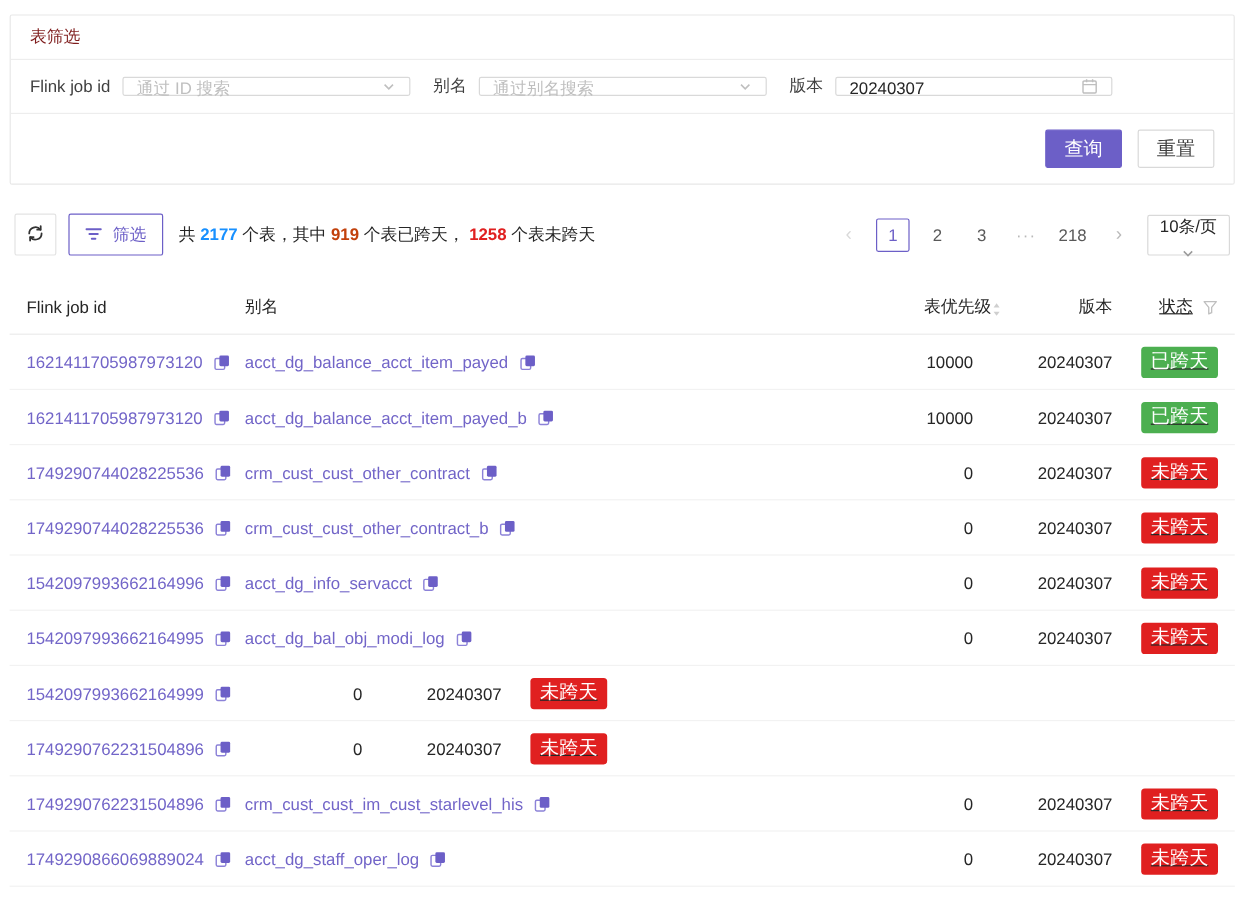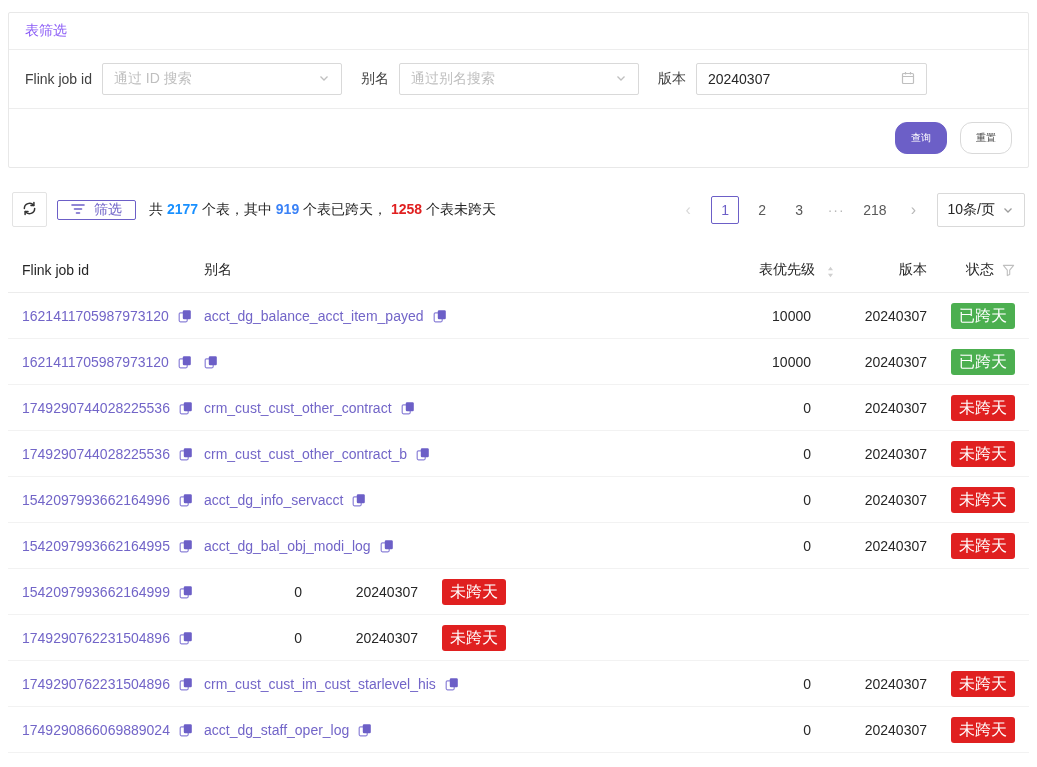--- a/index.html
+++ b/index.html
@@ -6,73 +6,73 @@
   body{
     width:1037px;height:767px;overflow:hidden;
     font-family:"Liberation Sans","DejaVu Sans",sans-serif;
     font-size:14px;color:#262626;
     -webkit-font-smoothing:antialiased;
   }
   .page{padding:12px 8px 0;}
 
   
   .filter-card{border:1px solid #e8e8e8;border-radius:2px;background:#fff;}
-  .fc-header{padding:9px 16px;border-bottom:1px solid #ededed;color:#8b5cf6;font-family:Liberation Serif, serif;}
+  .fc-header{padding:9px 16px;border-bottom:1px solid #ededed;color:#7f1d1d;font-family:Liberation Serif, serif;}
   .fc-body{display:flex;align-items:center;padding:13px 16px;}
   .field{display:flex;align-items:center;margin-right:19px;}
   .field:last-child{margin-right:0;}
   .field-label{margin-right:10px;color:#404040;white-space:nowrap;}
   .select,.date-input{
-    height:32px;border:1px solid #d9d9d9;border-radius:2px;background:#fff;
-    display:flex;align-items:center;justify-content:space-between;
+    height:16px;border:1px solid #d9d9d9;border-radius:2px;background:#fff;
+    display:flex;justify-content:space-between;
     padding:0 11px;box-sizing:border-box;cursor:pointer;
   }
   .select{width:240px;}
   .date-input{width:231px;}
   .placeholder{color:#bfbfbf;}
   .input-value{color:#262626;}
   .fc-footer{border-top:1px solid #ededed;padding:13px 16px;display:flex;justify-content:flex-end;gap:13px;}
-  .btn{height:32px;padding:0 15px;border-radius:12px;font-size:10px;cursor:pointer;
+  .btn{height:32px;padding:0 15px;border-radius:2px;font-size:16px;cursor:pointer;
        font-family:inherit;display:inline-flex;align-items:center;}
   .btn-primary{background:#6c5fc7;border:1px solid #6c5fc7;color:#fff;}
   .btn-default{background:#fff;border:1px solid #d9d9d9;color:#404040;}
 
   
   .toolbar{margin:24px 4px 0;display:flex;align-items:center;}
   .icon-btn{width:35px;height:35px;border:1px solid #e3e3e3;border-radius:2px;background:#fff;
             display:flex;align-items:center;justify-content:center;cursor:pointer;}
-  .filter-btn{margin-left:10px;height:20px;padding:0 13px;border:1px solid #6c5fc7;border-radius:2px;
+  .filter-btn{margin-left:10px;height:35px;padding:0 13px;border:1px solid #6c5fc7;border-radius:2px;
               background:#fff;color:#6c5fc7;display:flex;align-items:center;gap:9px;cursor:pointer;font-size:14px;}
   .stats{margin-left:13px;color:#262626;white-space:nowrap;}
   .num{font-weight:bold;}
   .num-blue{color:#1890ff;margin-top:23px;}
-  .num-green{color:#3b82f6;}
+  .num-green{color:#c2410c;}
   .num-red{color:#e02020;}
 
   
   .pagination{margin-left:auto;display:flex;align-items:center;gap:9px;}
   .pg-item{min-width:28px;height:28px;line-height:26px;text-align:center;color:#595959;
            border:1px solid transparent;border-radius:2px;cursor:pointer;box-sizing:border-box;padding:0 3px;}
   .pg-item.active{border-color:#6c5fc7;color:#6c5fc7;}
   .pg-arrow{color:#b9b9b9;font-size:16px;}
   .pg-arrow.disabled{color:#d9d9d9;cursor:default;}
   .pg-ellipsis{color:#b9b9b9;letter-spacing:1px;}
   .page-size{height:32px;border:1px solid #d9d9d9;border-radius:2px;background:#fff;
-             display:flex;align-items:center;gap:7px;padding:0 10px;cursor:pointer;color:#262626;}
+             display:flex;align-items:center;gap:7px;padding:0 10px;cursor:pointer;color:#262626;flex-direction:column;}
 
   
   .table{margin-top:21px;}
   .thead,.tr{display:flex;align-items:center;padding:0 14px;}
   .thead{height:44px;border-bottom:1px solid #ececec;color:#262626;}
   .tr{height:45px;border-bottom:1px solid #f2f2f2;}
   .c-job{width:182px;flex:0 0 182px;}
   .c-alias{flex:1;min-width:0;}
-  .c-priority{width:122px;flex:0 0 122px;display:flex;justify-content:flex-end;align-items:flex-end;gap:11px;}
+  .c-priority{width:122px;flex:0 0 122px;display:flex;justify-content:flex-end;align-items:flex-end;gap:0;}
   .c-version{width:92px;flex:0 0 92px;text-align:right;}
-  .c-status{width:88px;flex:0 0 88px;display:flex;justify-content:flex-end;align-items:center;gap:8px;}
+  .c-status{width:88px;flex:0 0 88px;display:flex;justify-content:flex-end;align-items:center;gap:8px;text-decoration:underline;}
   .td-priority{padding-right:24px;color:#262626;box-sizing:border-box;}
   .cell{display:flex;align-items:center;gap:9px;text-align:center;}
   .link{color:#7265c8;text-decoration:none;cursor:pointer;white-space:nowrap;}
   .copy{display:inline-flex;cursor:pointer;line-height:0;}
   .badge{color:#fff;font-size:16px;line-height:1;padding:5px 8px;border-radius:3px;white-space:nowrap;}
   .sorter,.funnel{display:inline-flex;line-height:0;cursor:pointer;}
 </style>
 </head>
 <body>
 
@@ -215,20 +215,21 @@
     <div class="c-job cell">
       <a class="link cell-text">1621411705987973120</a>
       <span class="copy">
         <svg width="14" height="14" viewBox="0 0 14 14">
                 <rect x="1.2" y="3.8" width="8" height="9" rx="1.2" fill="none" stroke="#8c82d8" stroke-width="1.2"></rect>
                 <rect x="4.8" y="1.2" width="8" height="9" rx="1.2" fill="#6c5fc7"></rect>
               </svg>
       </span>
     </div>
     <div class="c-alias cell">
+      <a class="link cell-text">acct_dg_balance_acct_item_payed_b</a>
       <span class="copy">
         <svg width="14" height="14" viewBox="0 0 14 14">
                 <rect x="1.2" y="3.8" width="8" height="9" rx="1.2" fill="none" stroke="#8c82d8" stroke-width="1.2"></rect>
                 <rect x="4.8" y="1.2" width="8" height="9" rx="1.2" fill="#6c5fc7"></rect>
               </svg>
       </span>
     </div>
     <div class="c-priority td-priority">10000</div>
     <div class="c-version">20240307</div>
     <div class="c-status">

